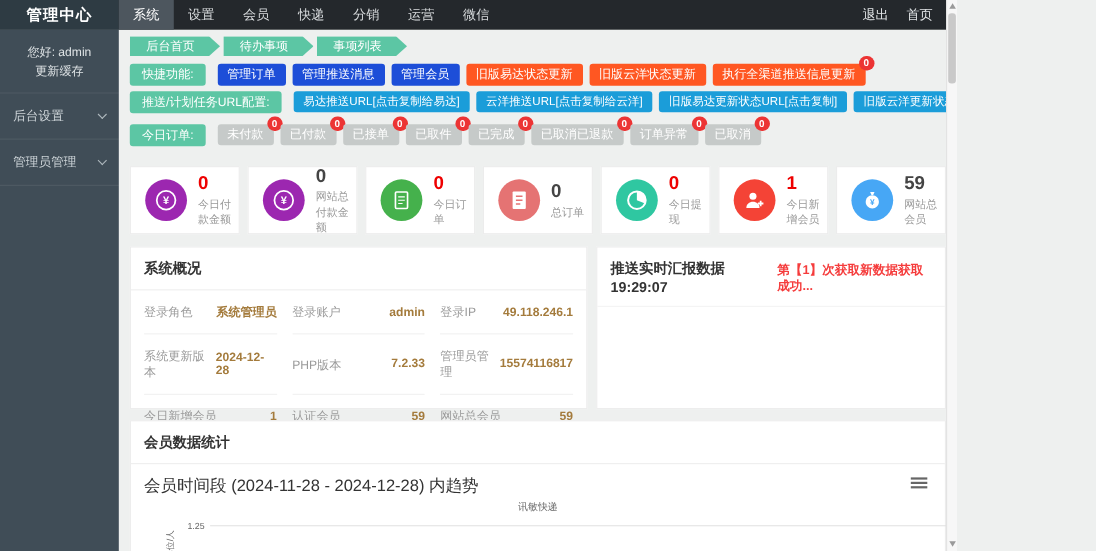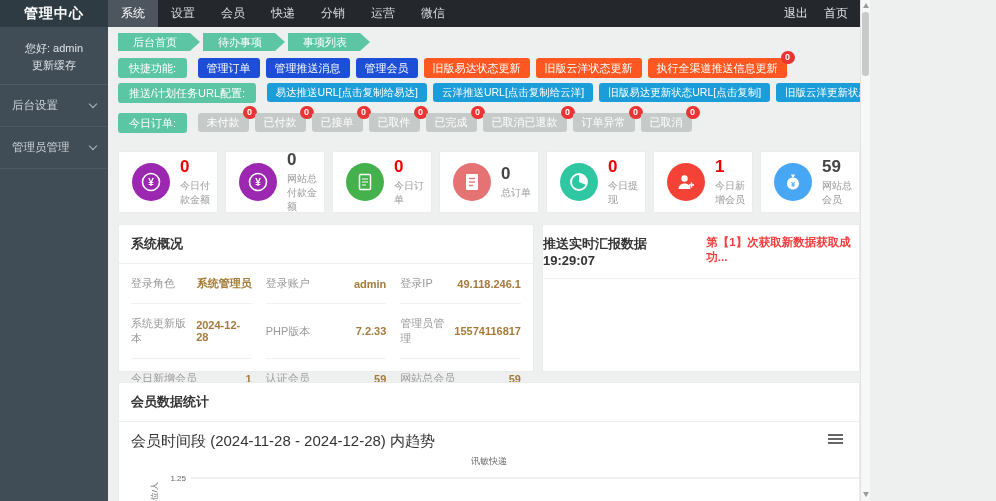--- a/index.html
+++ b/index.html
@@ -67,21 +67,21 @@
   .panel-sys { flex:0 0 416px; height:148px; }
   .panel-push { flex:1; height:148px; }
   .panel-title { font-size:13px; font-weight:bold; color:#333; padding:10px 12px; }
   .panel-hr { border-bottom:1px solid #eee; }
   .sys-grid { display:grid; grid-template-columns:1fr 1fr 1fr; padding:0 12px; column-gap:14px;}
   .sys-cell { display:flex; justify-content:space-between; align-items:center;
     padding:12px 0; border-bottom:1px solid #f1f1f1; font-size:11px; }
   .sys-cell.last { border-bottom:none; }
   .sys-label { color:#9a9a9a; }
   .sys-value { font-weight:bold; color:#a47b3c; }
-  .push-head { display:flex; align-items:flex-start; gap:16px; padding:10px 0;
+  .push-head { display:flex; align-items:flex-end; gap:16px; padding:10px 12px;
     border-bottom:1px solid #f3f3f3;}
   .push-title { font-size:13px; font-weight:bold; color:#333; }
   .push-msg { font-size:11.5px; font-weight:bold; color:#f53c3c; }
 
   
   .panel-member { height:170px; position:relative; }
   .chart-wrap { position:relative; padding:4px 12px 0 12px; }
   .chart-title { font-size:15px; color:#333; margin-top:6px; }
   .chart-subtitle { text-align:center; font-size:9px; color:#666; margin-top:4px; }
   .burger { position:absolute; right:16px; top:12px; width:15px; cursor:pointer; }

